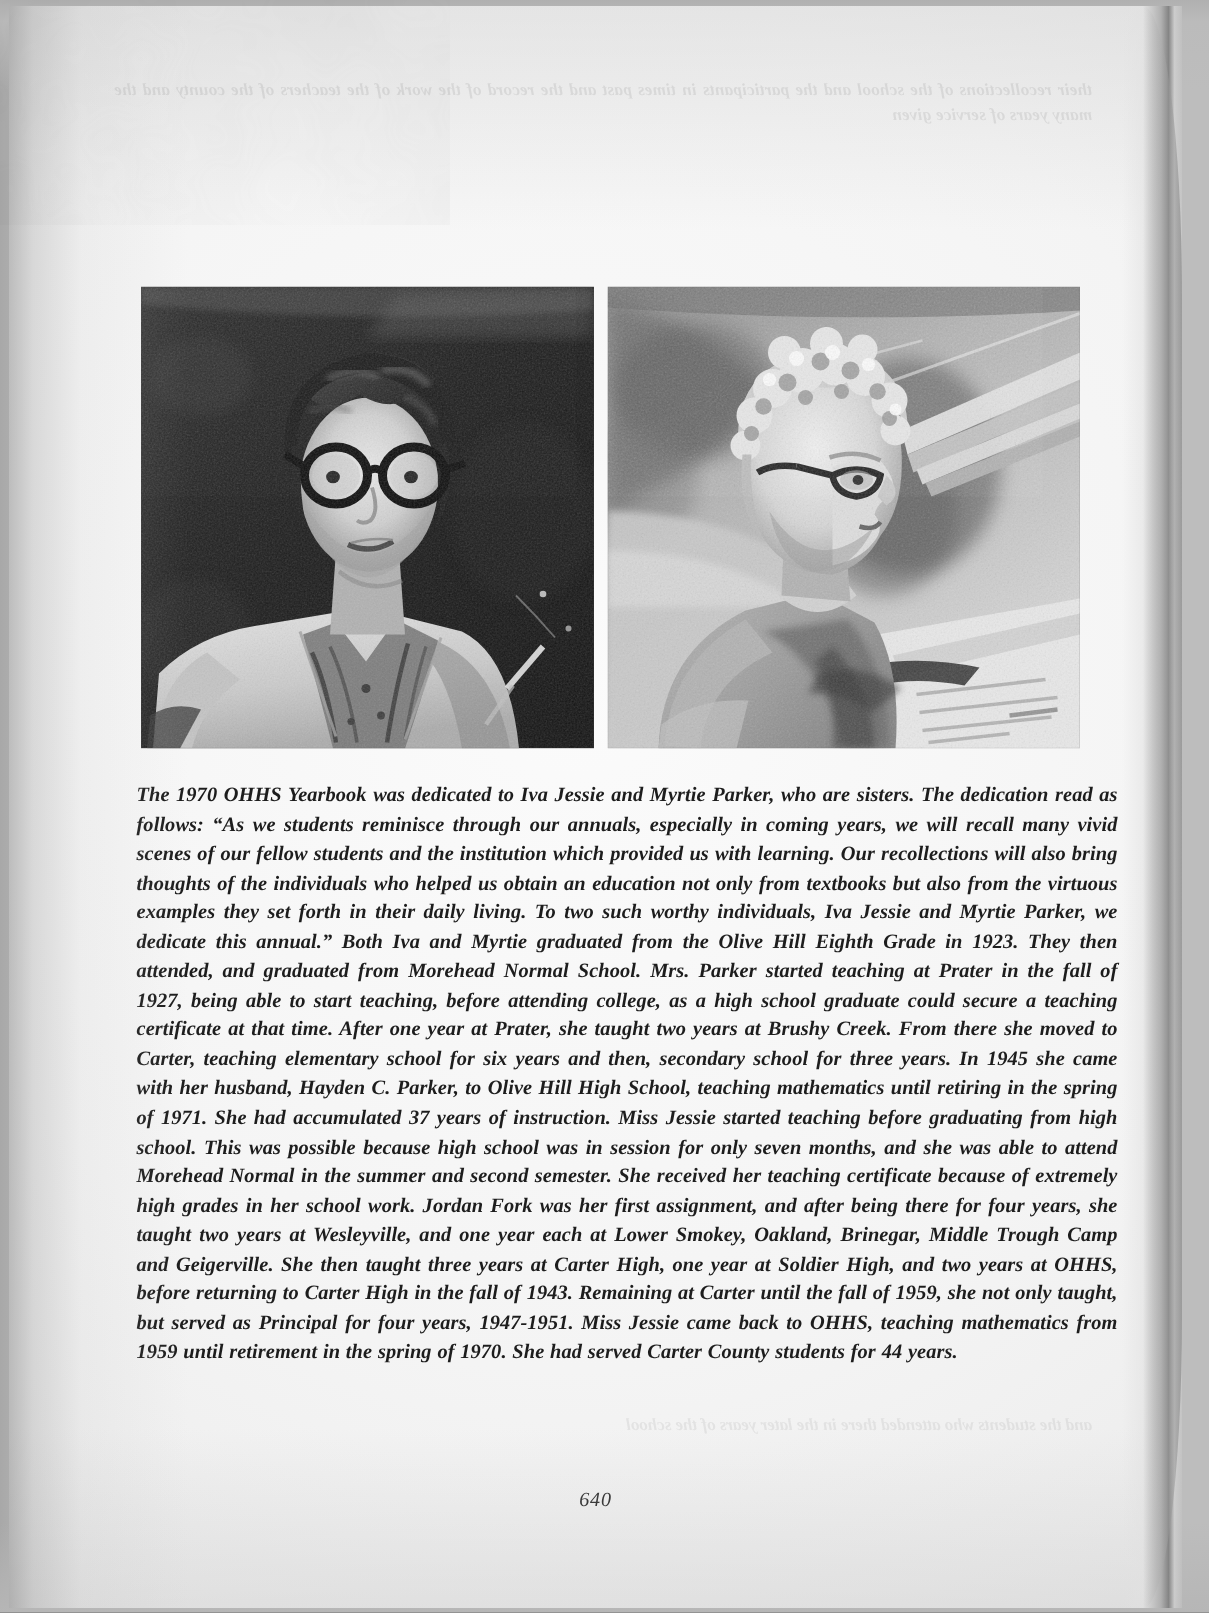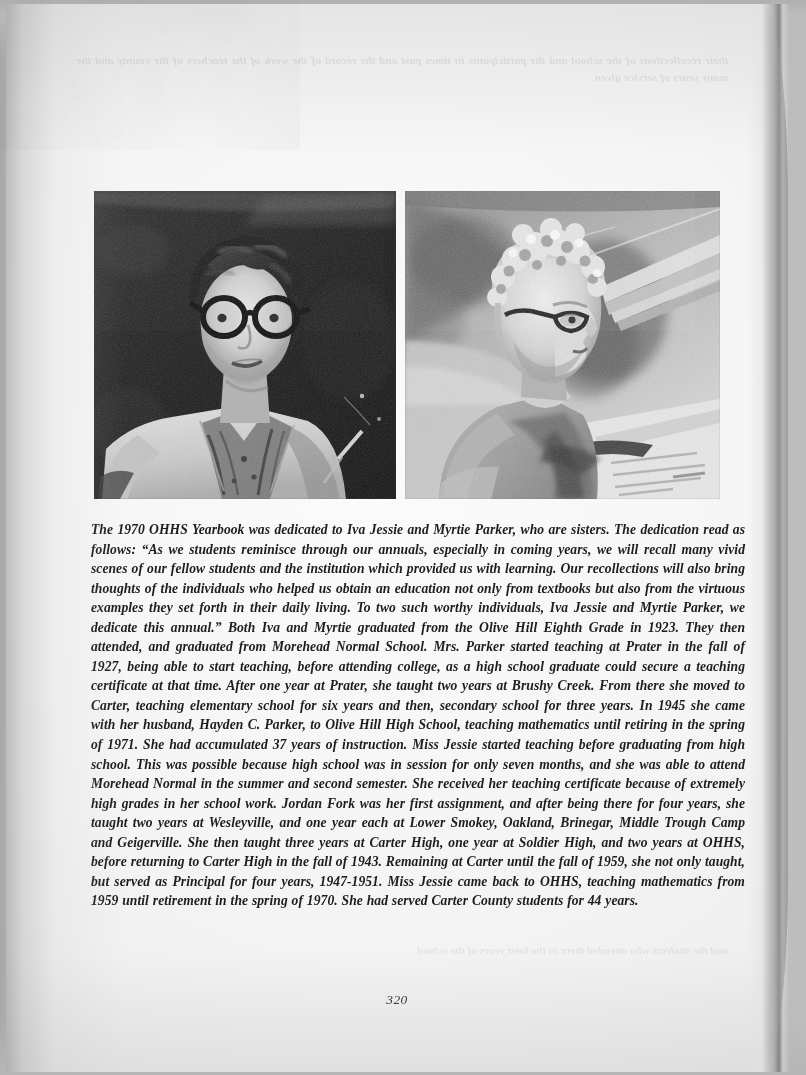--- a/index.html
+++ b/index.html
@@ -472,21 +472,21 @@
             </filter>
           <rect width="100%" height="100%" filter="url(#gr)" opacity="0.35"></rect>
         </svg>
       </div>
     </div>
 
     <div class="textblock">
       <p>The 1970 OHHS Yearbook was dedicated to Iva Jessie and Myrtie Parker, who are sisters.   The dedication read as follows: “As we students reminisce through our annuals, especially in coming years, we will recall many vivid scenes of our fellow students and the institution which provided us with learning.   Our recollections will also bring thoughts of the individuals who helped us obtain an education not only from textbooks but also from the virtuous examples they set forth in their daily living. To two such worthy individuals, Iva Jessie and Myrtie Parker, we dedicate this annual.”   Both Iva and Myrtie graduated from the Olive Hill Eighth Grade in 1923.   They then attended, and graduated from Morehead Normal School.   Mrs. Parker started teaching at Prater in the fall of 1927, being able to start teaching, before attending college, as a high school graduate could secure a teaching certificate at that time.   After one year at Prater, she taught two years at Brushy Creek.   From there she moved to Carter, teaching elementary school for six years and then, secondary school for three years.   In 1945 she came with her husband, Hayden C. Parker, to Olive Hill High School, teaching mathematics until retiring in the spring of 1971.   She had accumulated 37 years of instruction.   Miss Jessie started teaching before graduating from high school.   This was possible because high school was in session for only seven months, and she was able to attend Morehead Normal in the summer and second semester.   She received her teaching certificate because of extremely high grades in her school work.   Jordan Fork was her first assignment, and after being there for four years, she taught two years at Wesleyville, and one year each at Lower Smokey, Oakland, Brinegar, Middle Trough Camp and Geigerville.   She then taught three years at Carter High, one year at Soldier High, and two years at OHHS, before returning to Carter High in the fall of 1943.   Remaining at Carter until the fall of 1959, she not only taught, but served as Principal for four years, 1947-1951.   Miss Jessie came back to OHHS, teaching mathematics from 1959 until retirement in the spring of 1970.   She had served Carter County students for 44 years.</p>
     </div>
 
-    <div class="folio">320</div>
+    <div class="folio">640</div>
 
     <div class="page-gutter"></div>
     <div class="page-edge"></div>
     <div class="page-edge-curl"></div>
   </div>
 
   <svg class="mottle">
     <filter id="mot">
       <feTurbulence type="fractalNoise" baseFrequency="0.012" numOctaves="3"></feTurbulence>
       <feColorMatrix type="saturate" values="0"></feColorMatrix>

